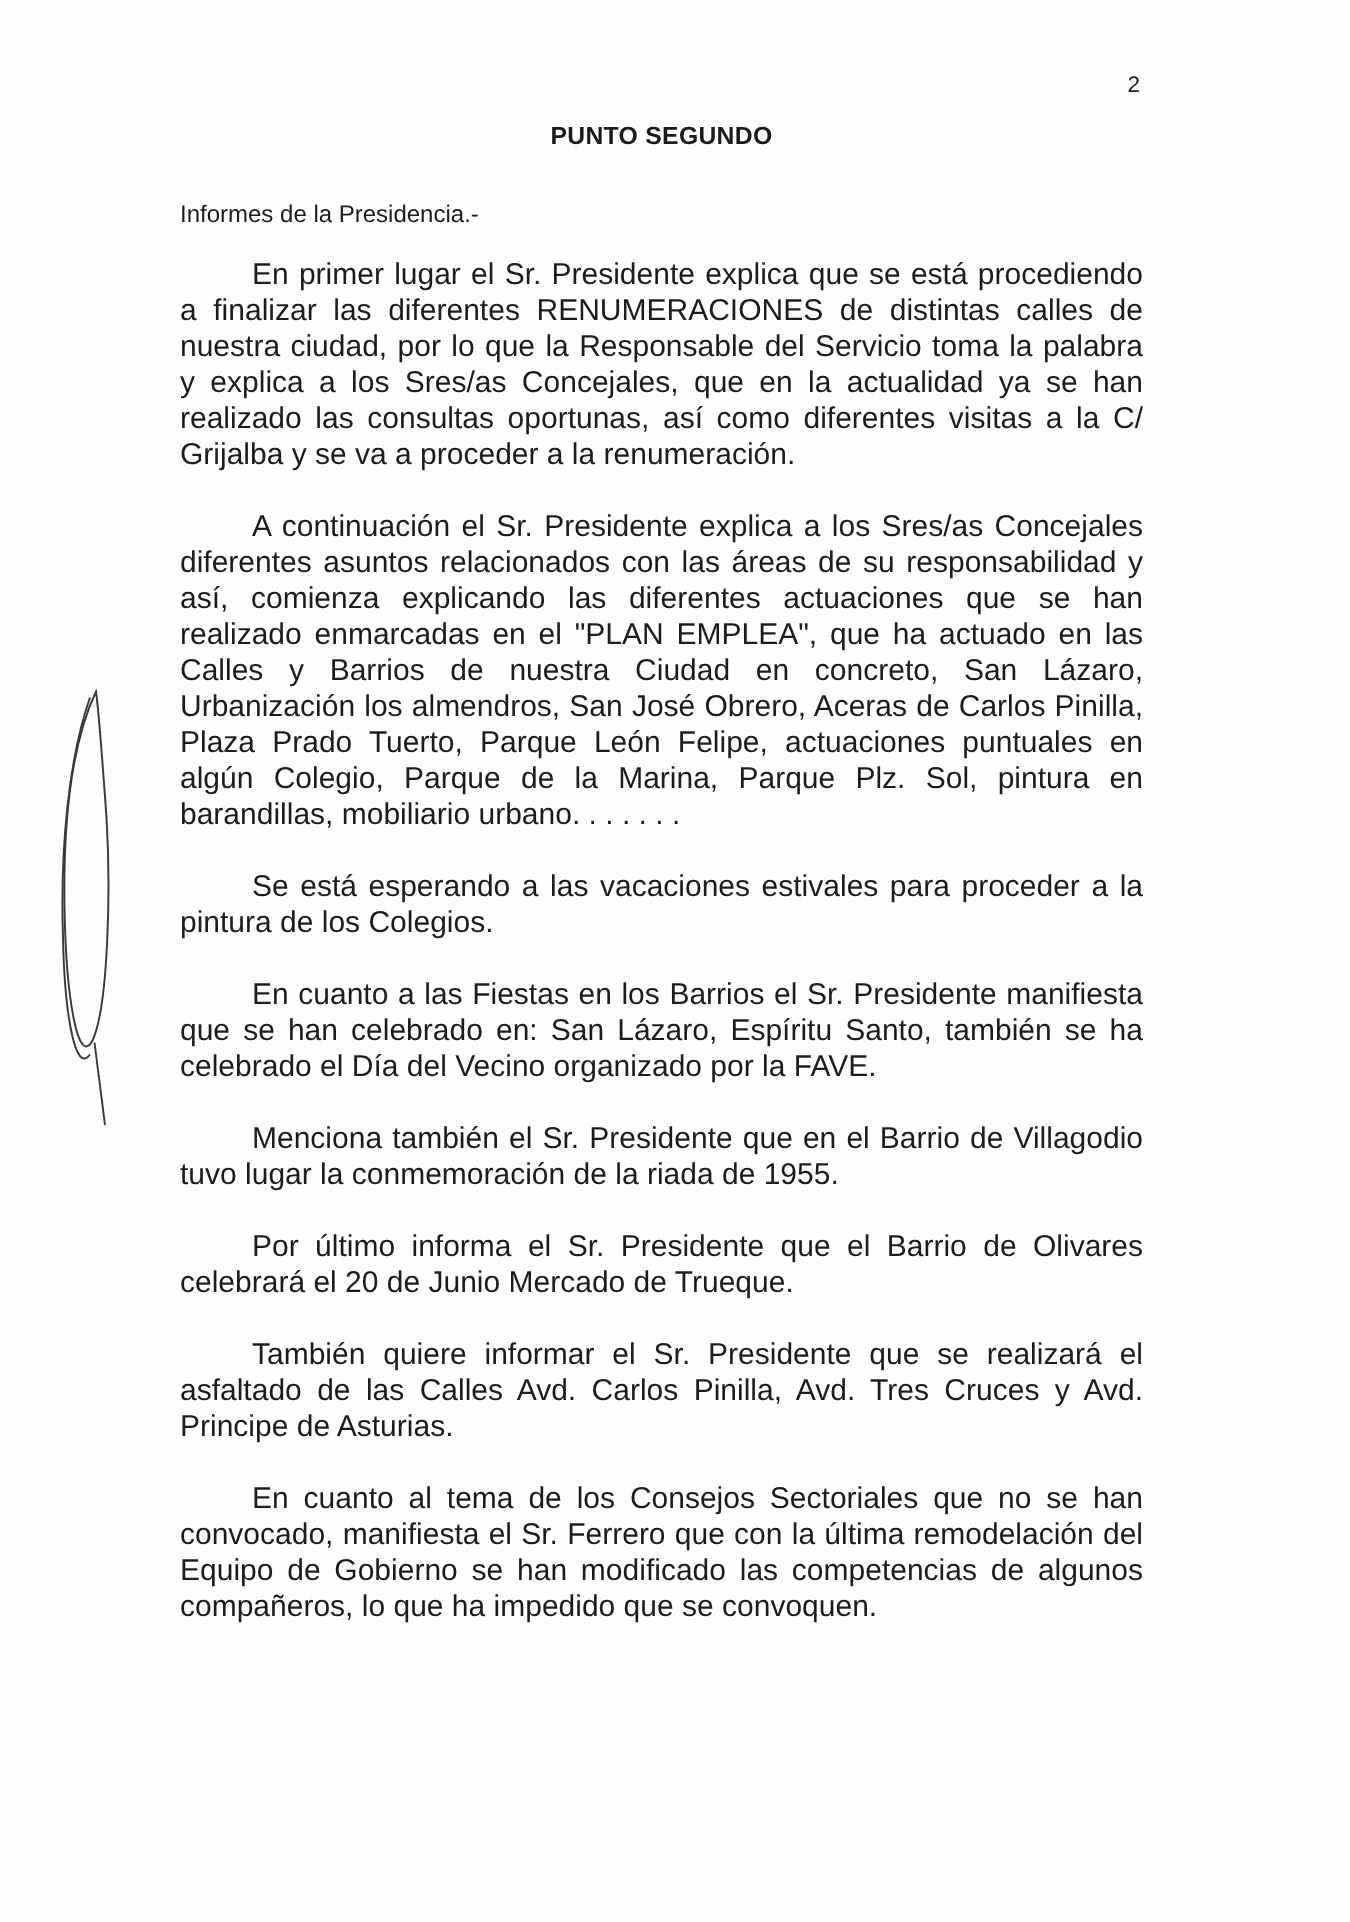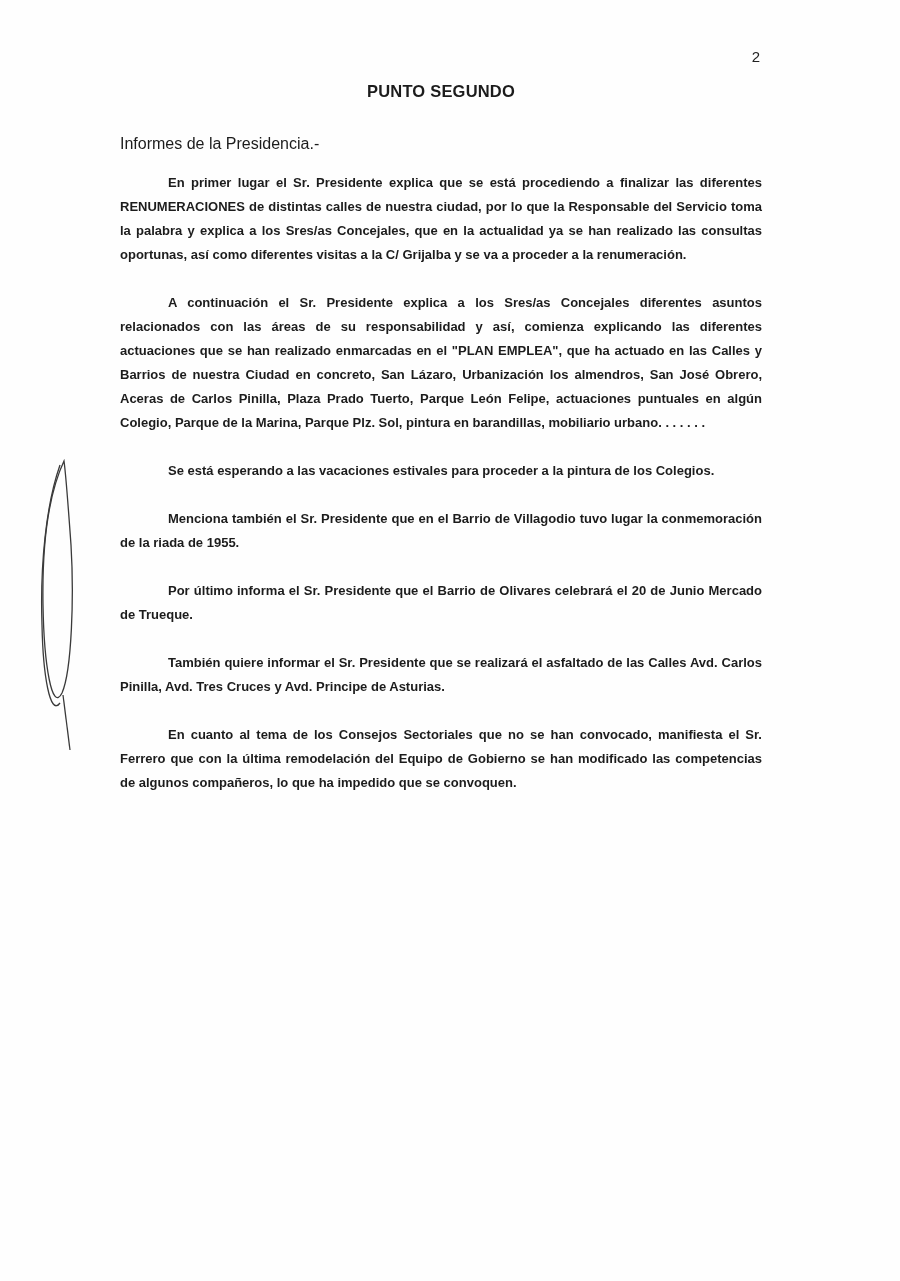--- a/index.html
+++ b/index.html
@@ -35,26 +35,25 @@
     text-align: center;
     margin: 0 0 34px 0;
     letter-spacing: 0.2px;
   }
   .heading {
     font-size: 16px;
     font-weight: normal;
     margin: 0 0 18px 0;
   }
   .body-text p {
-    font-size: 13px;
+    font-size: 20px;
     line-height: 24px;
     text-align: justify;
     text-indent: 48px;
     margin: 0 0 24px 0;
-    font-weight: bold;
   }
   .artifact {
     position: absolute;
     left: 30px;
     top: 455px;
     pointer-events: none;
   }
   .artifact path {
     fill: none;
     stroke: #3a3a3a;
@@ -77,20 +76,21 @@
   <div class="content">
 
     <h1 class="title">PUNTO SEGUNDO</h1>
 
     <h2 class="heading">Informes de la Presidencia.-</h2>
 
     <div class="body-text">
       <p>En primer lugar el Sr. Presidente explica que se está procediendo  a finalizar las diferentes RENUMERACIONES de distintas calles de nuestra ciudad, por lo que la Responsable del Servicio toma la palabra y explica a los Sres/as Concejales, que en la actualidad ya se han realizado las consultas oportunas, así como diferentes visitas a la C/ Grijalba y se va a proceder a la renumeración.</p>
       <p>A continuación el Sr. Presidente explica a los Sres/as Concejales diferentes asuntos relacionados con las áreas de su responsabilidad y así, comienza explicando las diferentes actuaciones que se han realizado enmarcadas en el "PLAN EMPLEA", que ha actuado en las Calles y Barrios de nuestra Ciudad en concreto, San Lázaro, Urbanización los almendros, San José Obrero, Aceras de Carlos Pinilla, Plaza Prado Tuerto, Parque León Felipe, actuaciones puntuales en algún Colegio, Parque de la Marina, Parque Plz. Sol, pintura en barandillas, mobiliario urbano. . . . . . .</p>
       <p>Se está esperando a las vacaciones estivales para proceder a la pintura de los Colegios.</p>
+      <p>En cuanto a las Fiestas en los Barrios el Sr. Presidente manifiesta que se han celebrado en: San Lázaro, Espíritu Santo, también se ha celebrado el Día del Vecino organizado por la FAVE.</p>
       <p>Menciona también el Sr. Presidente que en el Barrio de Villagodio tuvo lugar la conmemoración de la riada de 1955.</p>
       <p>Por último informa el Sr. Presidente que el Barrio de Olivares celebrará el 20 de Junio Mercado de Trueque.</p>
       <p>También quiere informar el Sr. Presidente que se realizará el asfaltado de las Calles Avd. Carlos Pinilla, Avd. Tres Cruces y Avd. Principe de Asturias.</p>
       <p>En cuanto al tema de los Consejos Sectoriales que no se han convocado, manifiesta el Sr. Ferrero que con la última remodelación  del Equipo de Gobierno se han modificado las competencias de algunos compañeros, lo que ha impedido que se convoquen.</p>
     </div>
 
   </div>
 </div>
 
 </body></html>

